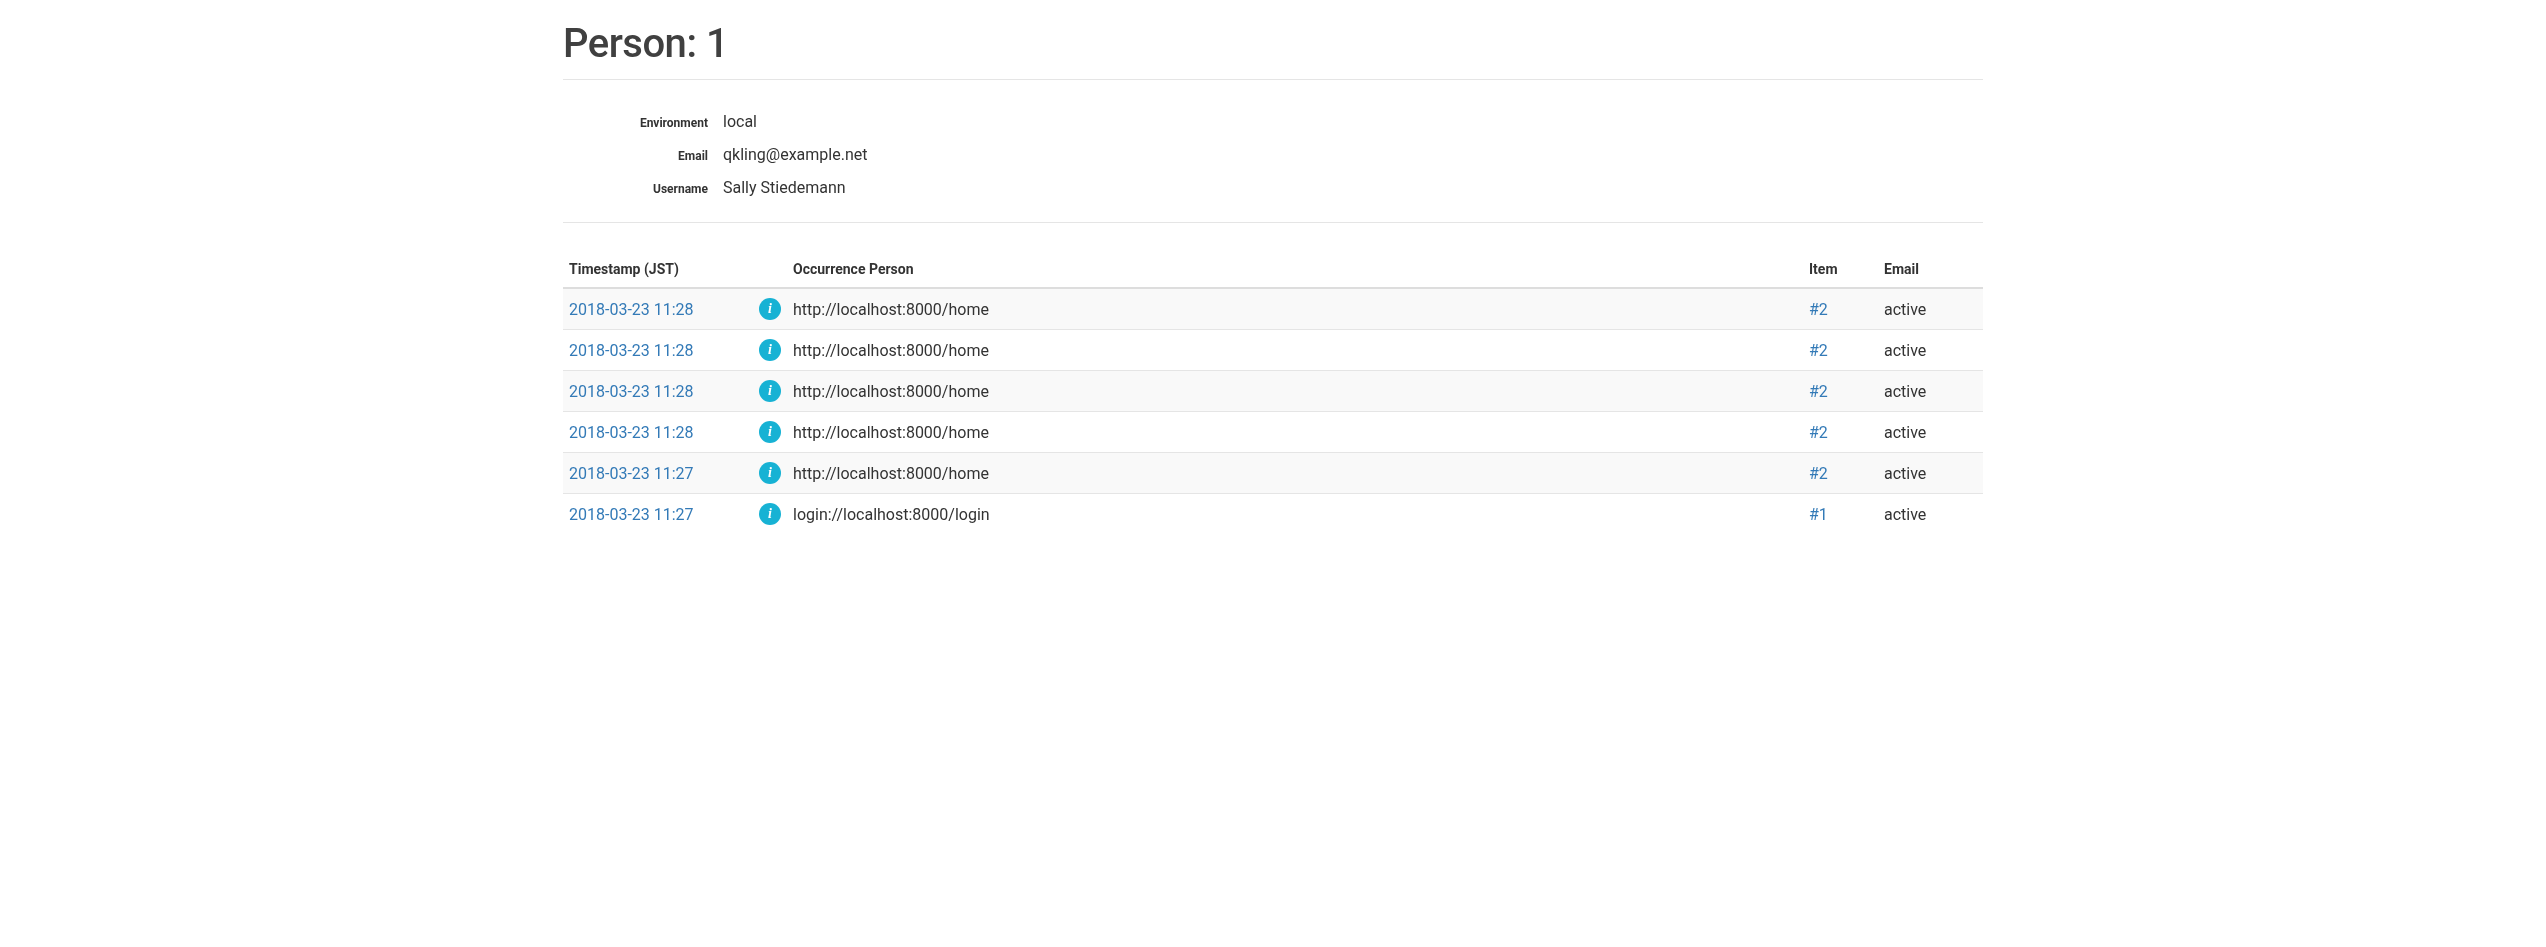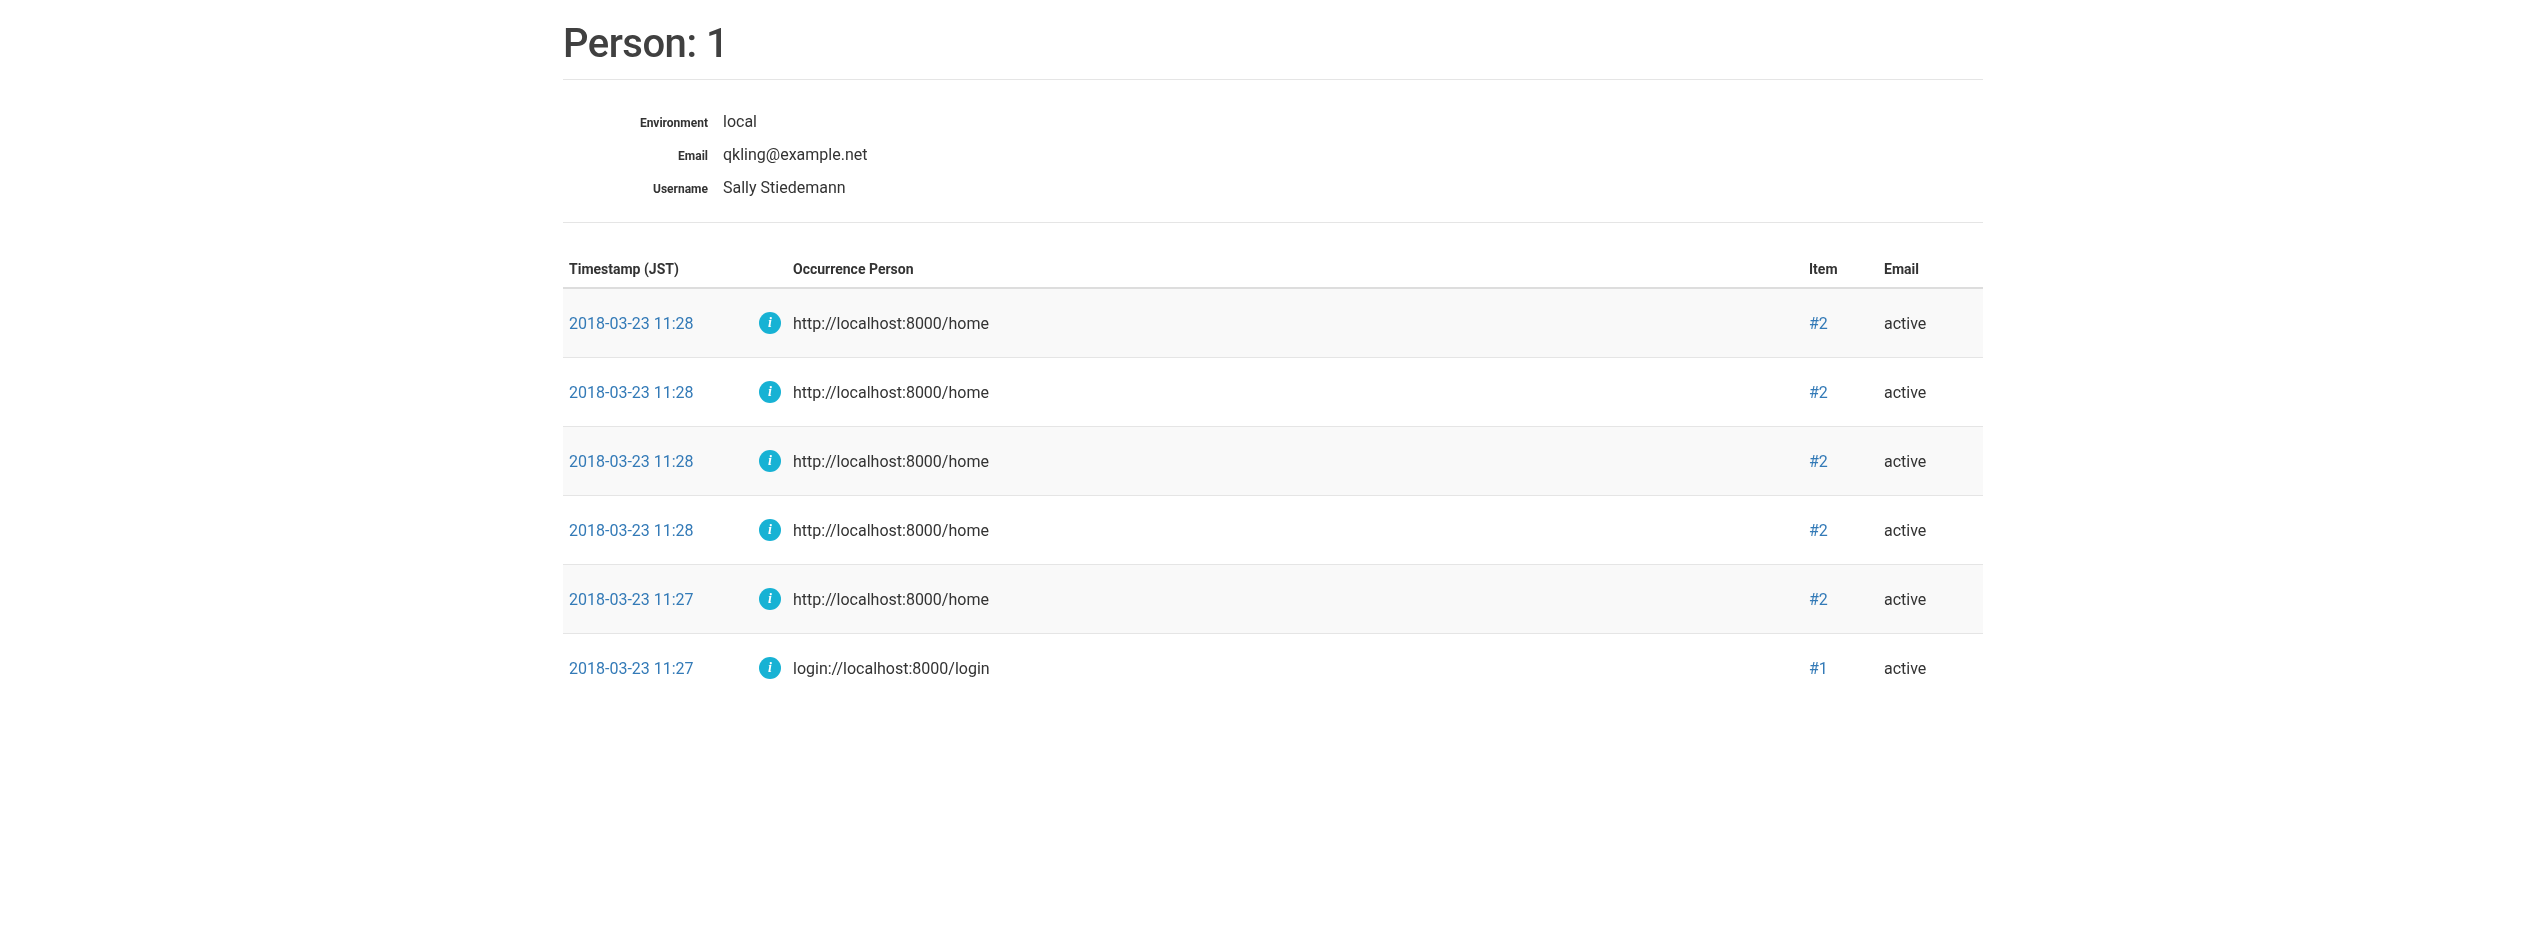--- a/index.html
+++ b/index.html
@@ -56,21 +56,21 @@
     }
     thead th {
       text-align: left;
       font-weight: 700;
       color: #333;
       padding: 10px 6px;
       border-bottom: 2px solid #ddd;
       font-size: 14px;
     }
     tbody td {
-      padding: 23px 6px;
+      padding: 9px 6px;
       border-top: 1px solid #e5e5e5;
       vertical-align: middle;
       font-size: 16px;
       color: #333;
     }
     tbody tr:nth-child(odd) td {
       background: #f9f9f9;
     }
     .col-ts { width: 190px; }
     .col-icon { width: 30px; text-align: center; }

